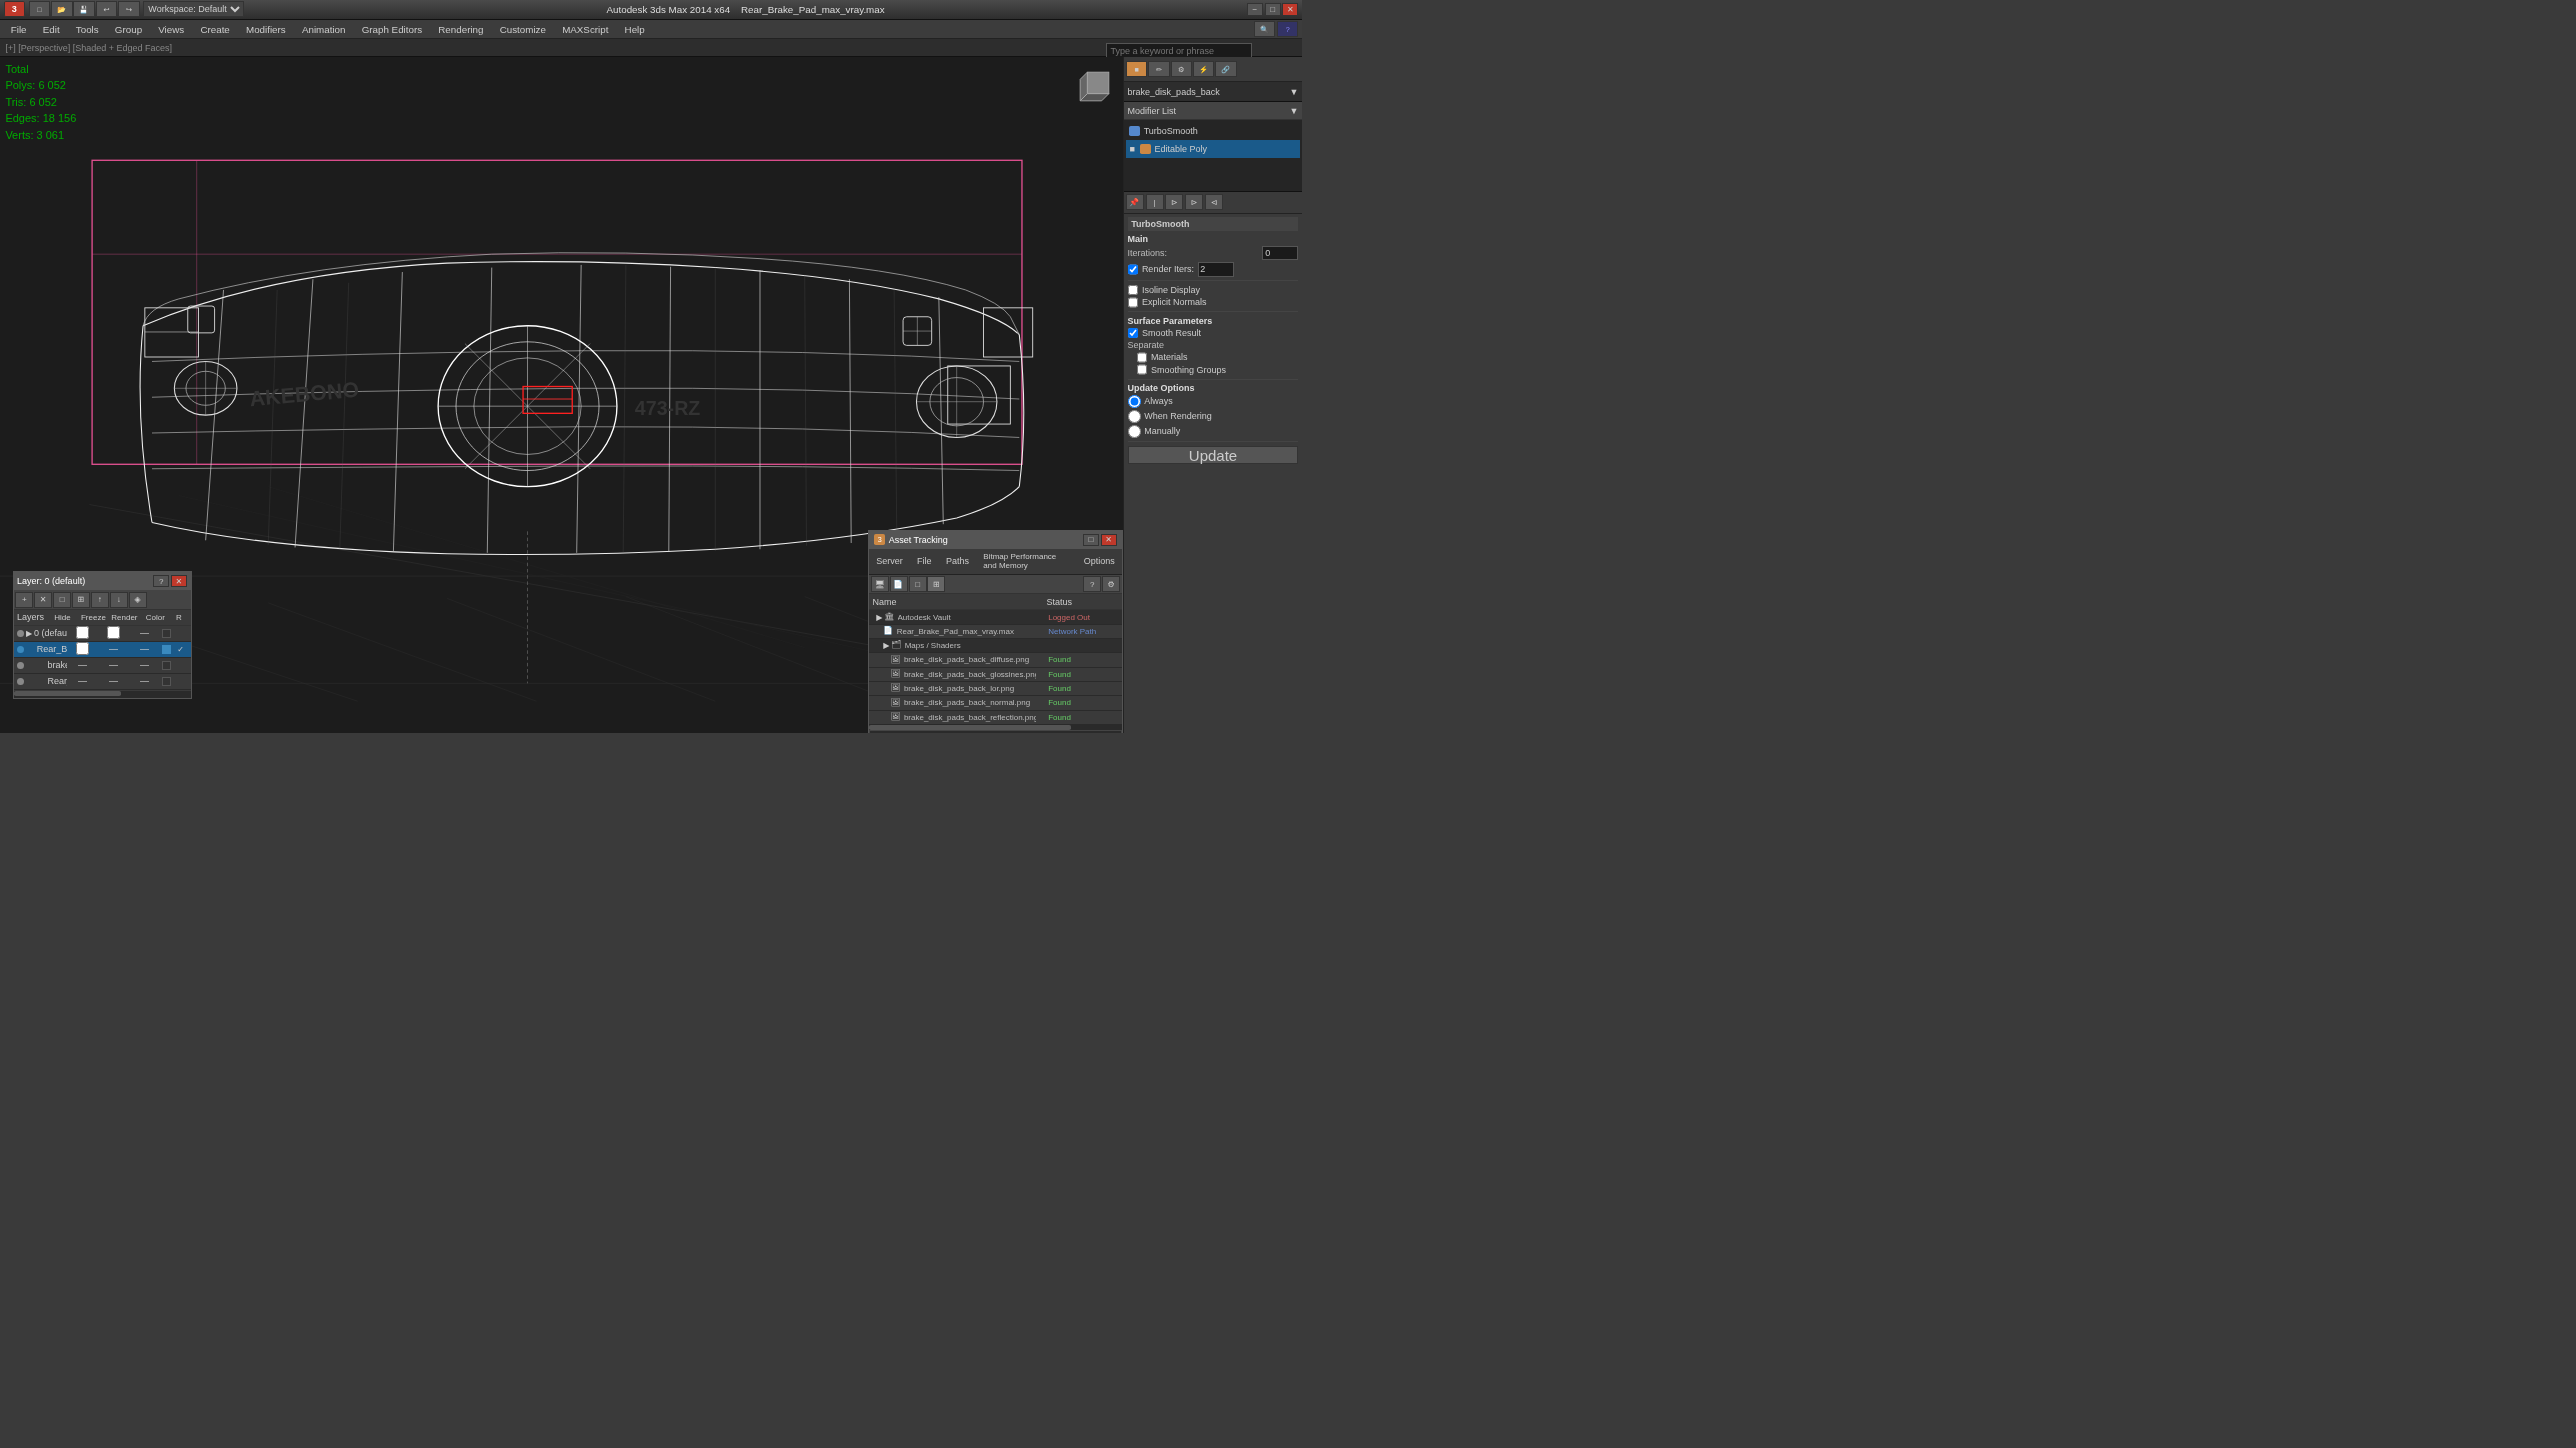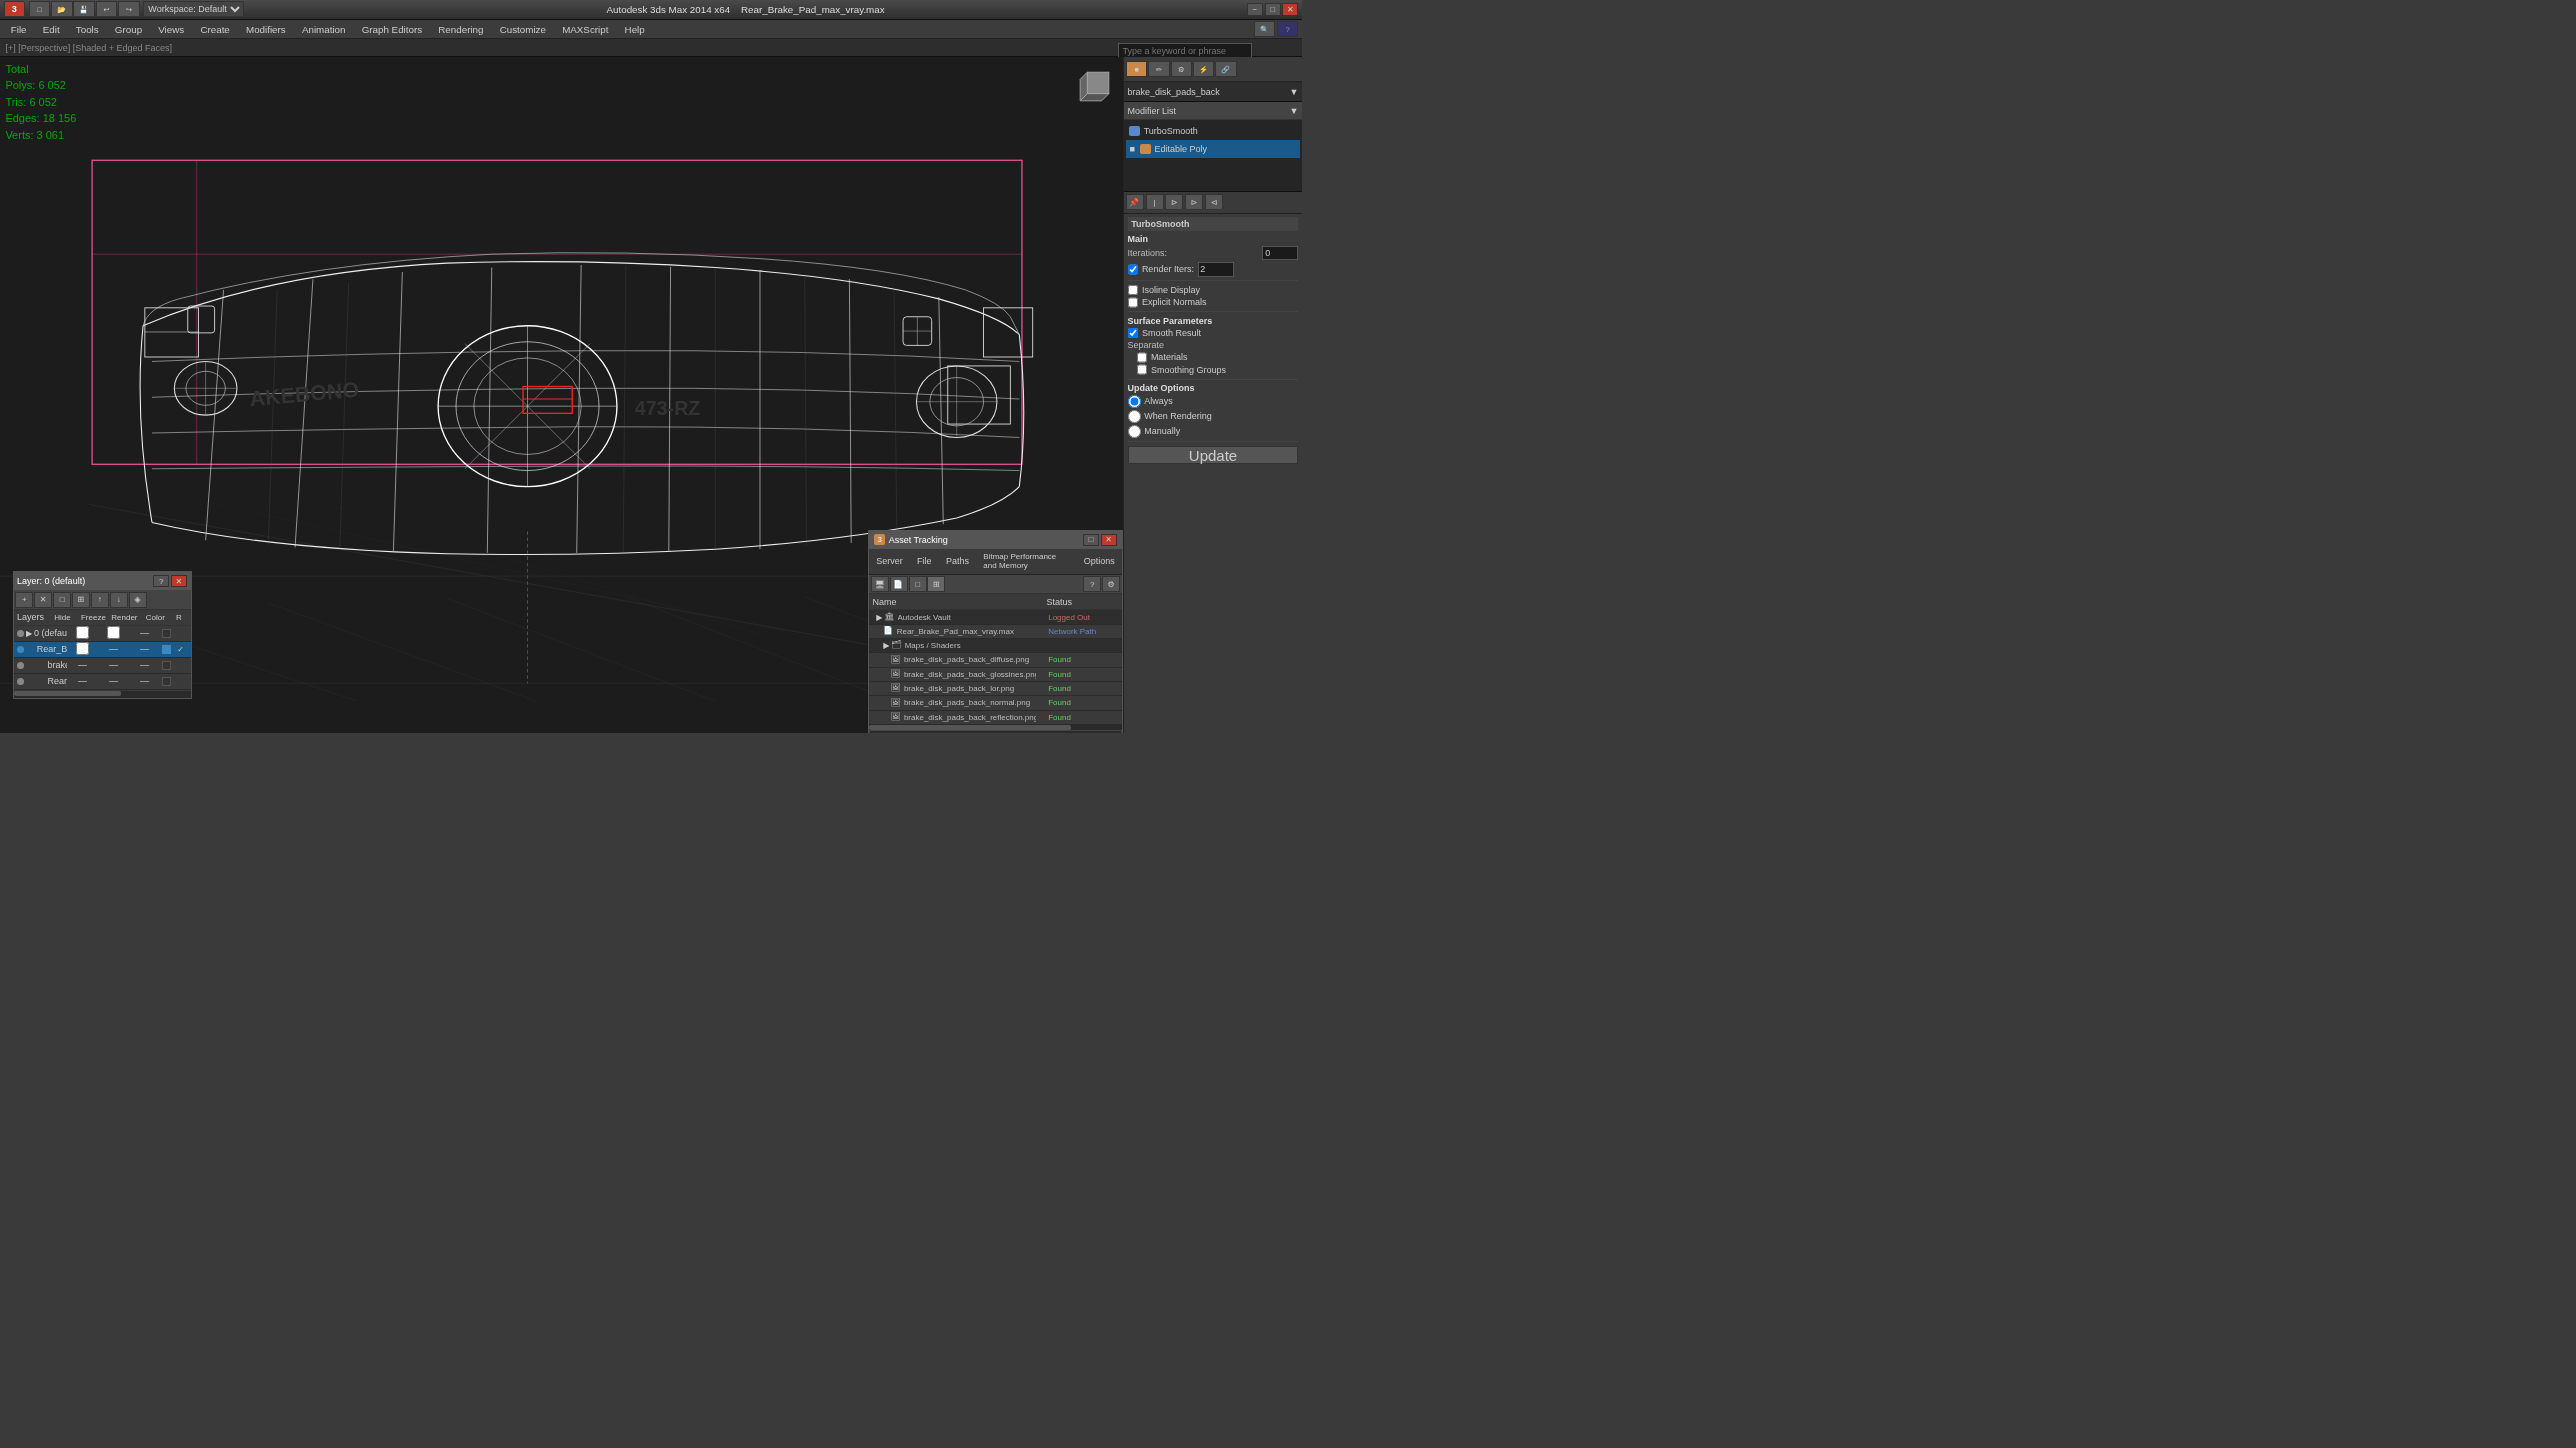--- a/index.html
+++ b/index.html
@@ -228,21 +228,21 @@
   <div class="menu-item">Views</div>
   <div class="menu-item">Create</div>
   <div class="menu-item">Modifiers</div>
   <div class="menu-item">Animation</div>
   <div class="menu-item">Graph Editors</div>
   <div class="menu-item">Rendering</div>
   <div class="menu-item">Customize</div>
   <div class="menu-item">MAXScript</div>
   <div class="menu-item">Help</div>
   <div style="flex:1;"></div>
-  <input type="text" id="search-input" style="width: 134px; height: 14.3px; background: rgb(26, 26, 26); border: 0.9px solid rgb(85, 85, 85); color: rgb(204, 204, 204); font-size: 9px; padding: 0px 3.6px; margin-top: 43px;" placeholder="Type a keyword or phrase">
+  <input type="text" id="search-input" style="width: 146px; height: 14.3px; background: rgb(26, 26, 26); border: 0.9px solid rgb(85, 85, 85); color: rgb(204, 204, 204); font-size: 9px; padding: 0px 3.6px; margin-top: 43px;" placeholder="Type a keyword or phrase">
   <div class="tb-icon">🔍</div>
   <div class="tb-icon" style="background:#336;color:#88f;">?</div>
 </div>
 
 <div id="info-bar">
   <span>[+] [Perspective] [Shaded + Edged Faces]</span>
 </div>
 
 <div id="main-layout">
 

